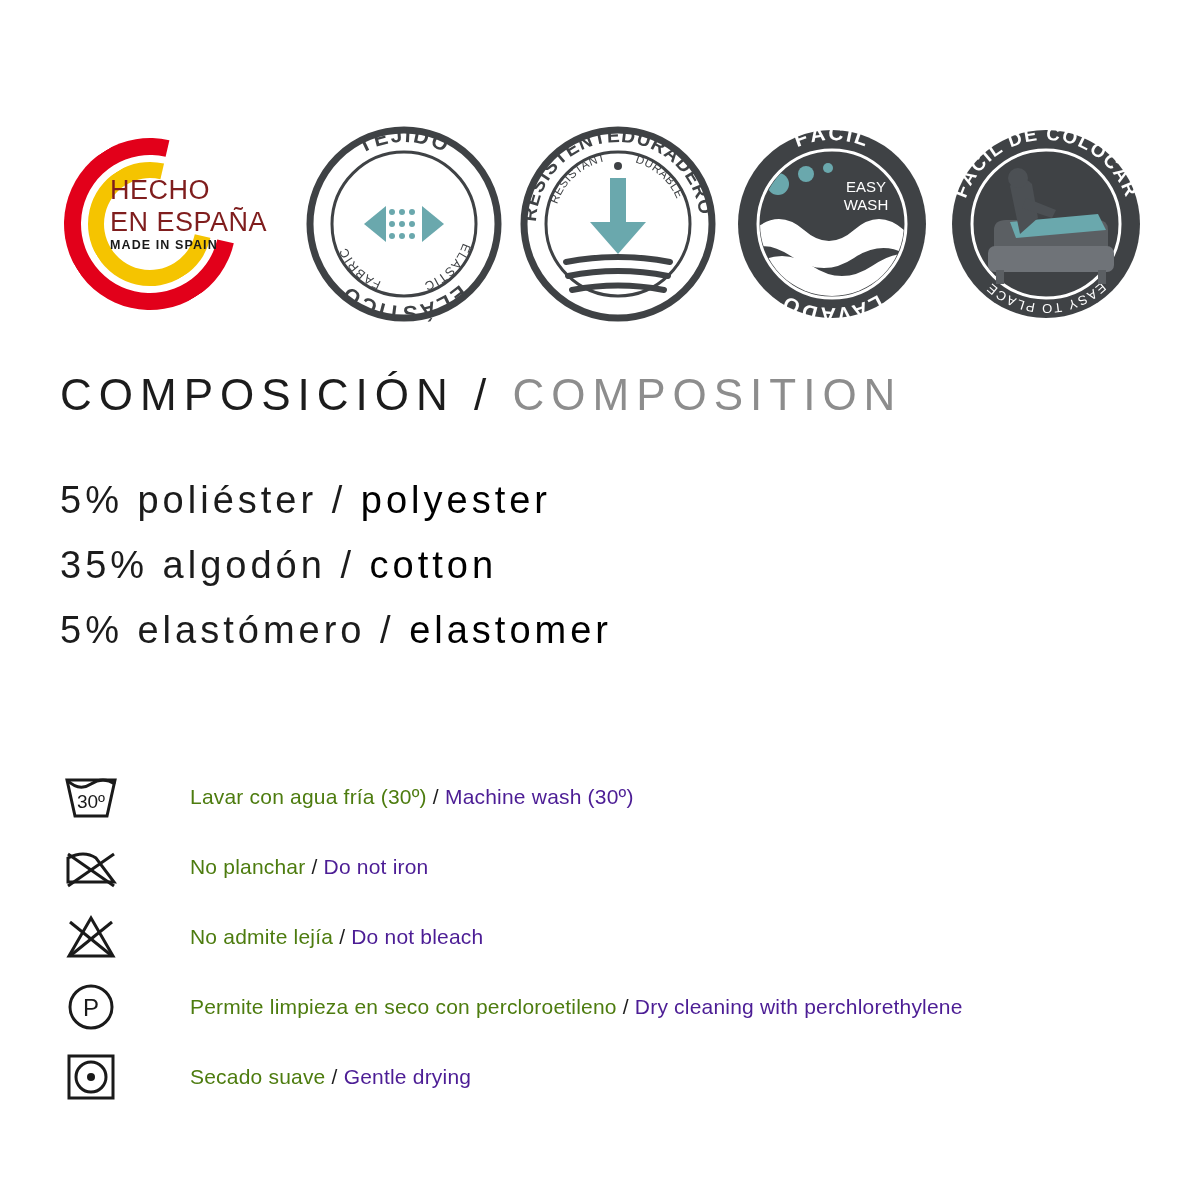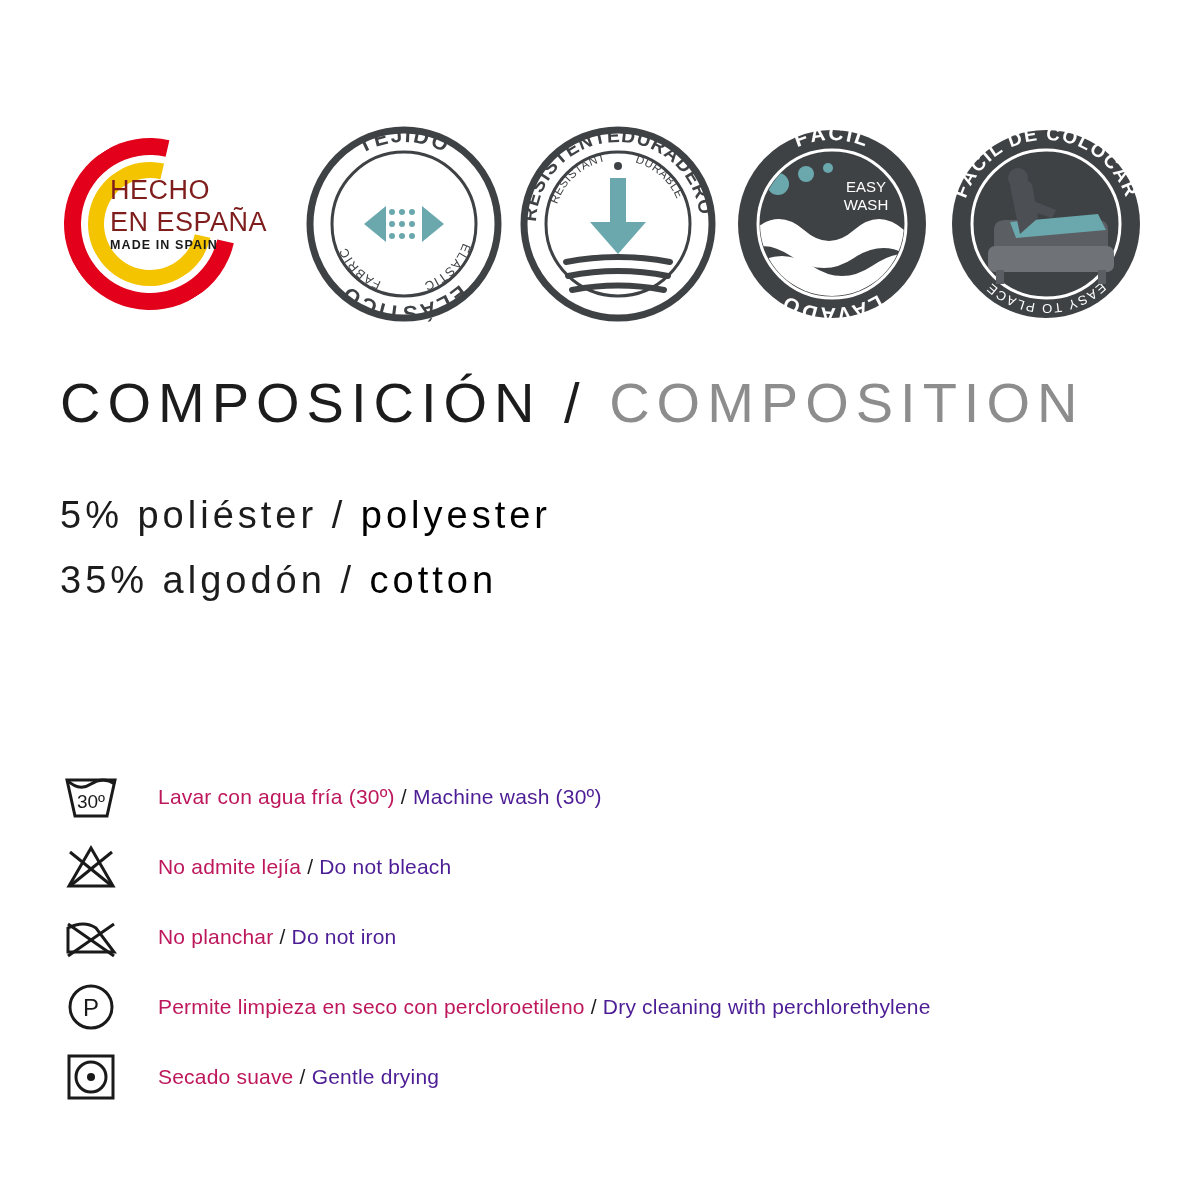--- a/index.html
+++ b/index.html
@@ -94,21 +94,21 @@
   .seal svg { display: block; }
 
   
   .composition {
     position: absolute;
     left: 60px;
     top: 370px;
     width: 1080px;
   }
   .comp-title {
-    font-size: 56px;
+    font-size: 44px;
     letter-spacing: 7px;
     font-weight: 400;
     color: #1c1c1c;
     white-space: nowrap;
   }
   .comp-title .es { color: #1c1c1c; }
   .comp-title .sep { color: #1c1c1c; }
   .comp-title .en { color: #8d8d8d; }
 
   .comp-list {
@@ -144,21 +144,21 @@
     display: flex;
     align-items: center;
     justify-content: center;
   }
   .care-text {
     margin-left: 36px;
     font-size: 21px;
     letter-spacing: 0.2px;
     white-space: nowrap;
   }
-  .care-text .es { color: #be185d; }
+  .care-text .es { color: #4d7c0f; margin-left: 32px; }
   .care-text .sep { color: #1c1c1c; }
   .care-text .en { color: #4c1d95; }
 </style>
 </head>
 <body>
 
 <div class="badges">
 
   <div class="spain-badge">
     <div class="spain-arc-outer"></div>
@@ -311,20 +311,25 @@
     <div class="comp-row">
       <span class="es">5% poliéster</span>
       <span class="sep">/</span>
       <span class="en">polyester</span>
     </div>
     <div class="comp-row">
       <span class="es">35% algodón</span>
       <span class="sep">/</span>
       <span class="en">cotton</span>
     </div>
+    <div class="comp-row">
+      <span class="es">5% elastómero</span>
+      <span class="sep">/</span>
+      <span class="en">elastomer</span>
+    </div>
   </div>
 </div>
 
 <div class="care">
 
   <div class="care-row">
     <div class="care-icon">
       <svg width="58" height="50" viewBox="0 0 58 50" xmlns="http://www.w3.org/2000/svg">
         <path d="M 5,8 L 53,8 L 45,44 L 13,44 Z" fill="none" stroke="#1a1a1a" stroke-width="3"></path>
         <path d="M 5,8 Q 17,20 29,12 Q 41,4 53,12" fill="none" stroke="#1a1a1a" stroke-width="3"></path>
@@ -334,44 +339,44 @@
     <div class="care-text">
       <span class="es">Lavar con agua fría (30º)</span>
       <span class="sep">/</span>
       <span class="en">Machine wash (30º)</span>
     </div>
   </div>
 
   <div class="care-row">
     <div class="care-icon">
       <svg width="58" height="50" viewBox="0 0 58 50" xmlns="http://www.w3.org/2000/svg">
+        <path d="M 6,40 L 6,16 Q 22,8 34,16 L 52,40 Z" fill="none" stroke="#1a1a1a" stroke-width="3"></path>
+        <line x1="6" y1="12" x2="52" y2="44" stroke="#1a1a1a" stroke-width="3"></line>
+        <line x1="52" y1="12" x2="6" y2="44" stroke="#1a1a1a" stroke-width="3"></line>
+      </svg>
+    </div>
+    <div class="care-text">
+      <span class="es">No planchar</span>
+      <span class="sep">/</span>
+      <span class="en">Do not iron</span>
+    </div>
+  </div>
+
+  <div class="care-row">
+    <div class="care-icon">
+      <svg width="58" height="50" viewBox="0 0 58 50" xmlns="http://www.w3.org/2000/svg">
         <path d="M 29,6 L 51,44 L 7,44 Z" fill="none" stroke="#1a1a1a" stroke-width="3"></path>
         <line x1="8" y1="10" x2="50" y2="44" stroke="#1a1a1a" stroke-width="3"></line>
         <line x1="50" y1="10" x2="8" y2="44" stroke="#1a1a1a" stroke-width="3"></line>
       </svg>
     </div>
     <div class="care-text">
       <span class="es">No admite lejía</span>
       <span class="sep">/</span>
       <span class="en">Do not bleach</span>
-    </div>
-  </div>
-
-  <div class="care-row">
-    <div class="care-icon">
-      <svg width="58" height="50" viewBox="0 0 58 50" xmlns="http://www.w3.org/2000/svg">
-        <path d="M 6,40 L 6,16 Q 22,8 34,16 L 52,40 Z" fill="none" stroke="#1a1a1a" stroke-width="3"></path>
-        <line x1="6" y1="12" x2="52" y2="44" stroke="#1a1a1a" stroke-width="3"></line>
-        <line x1="52" y1="12" x2="6" y2="44" stroke="#1a1a1a" stroke-width="3"></line>
-      </svg>
-    </div>
-    <div class="care-text">
-      <span class="es">No planchar</span>
-      <span class="sep">/</span>
-      <span class="en">Do not iron</span>
     </div>
   </div>
 
   <div class="care-row">
     <div class="care-icon">
       <svg width="58" height="52" viewBox="0 0 58 52" xmlns="http://www.w3.org/2000/svg">
         <circle cx="29" cy="26" r="21" fill="none" stroke="#1a1a1a" stroke-width="3"></circle>
         <text x="29" y="35" font-family="Liberation Sans, sans-serif" font-size="24" text-anchor="middle" fill="#1a1a1a">P</text>
       </svg>
     </div>

